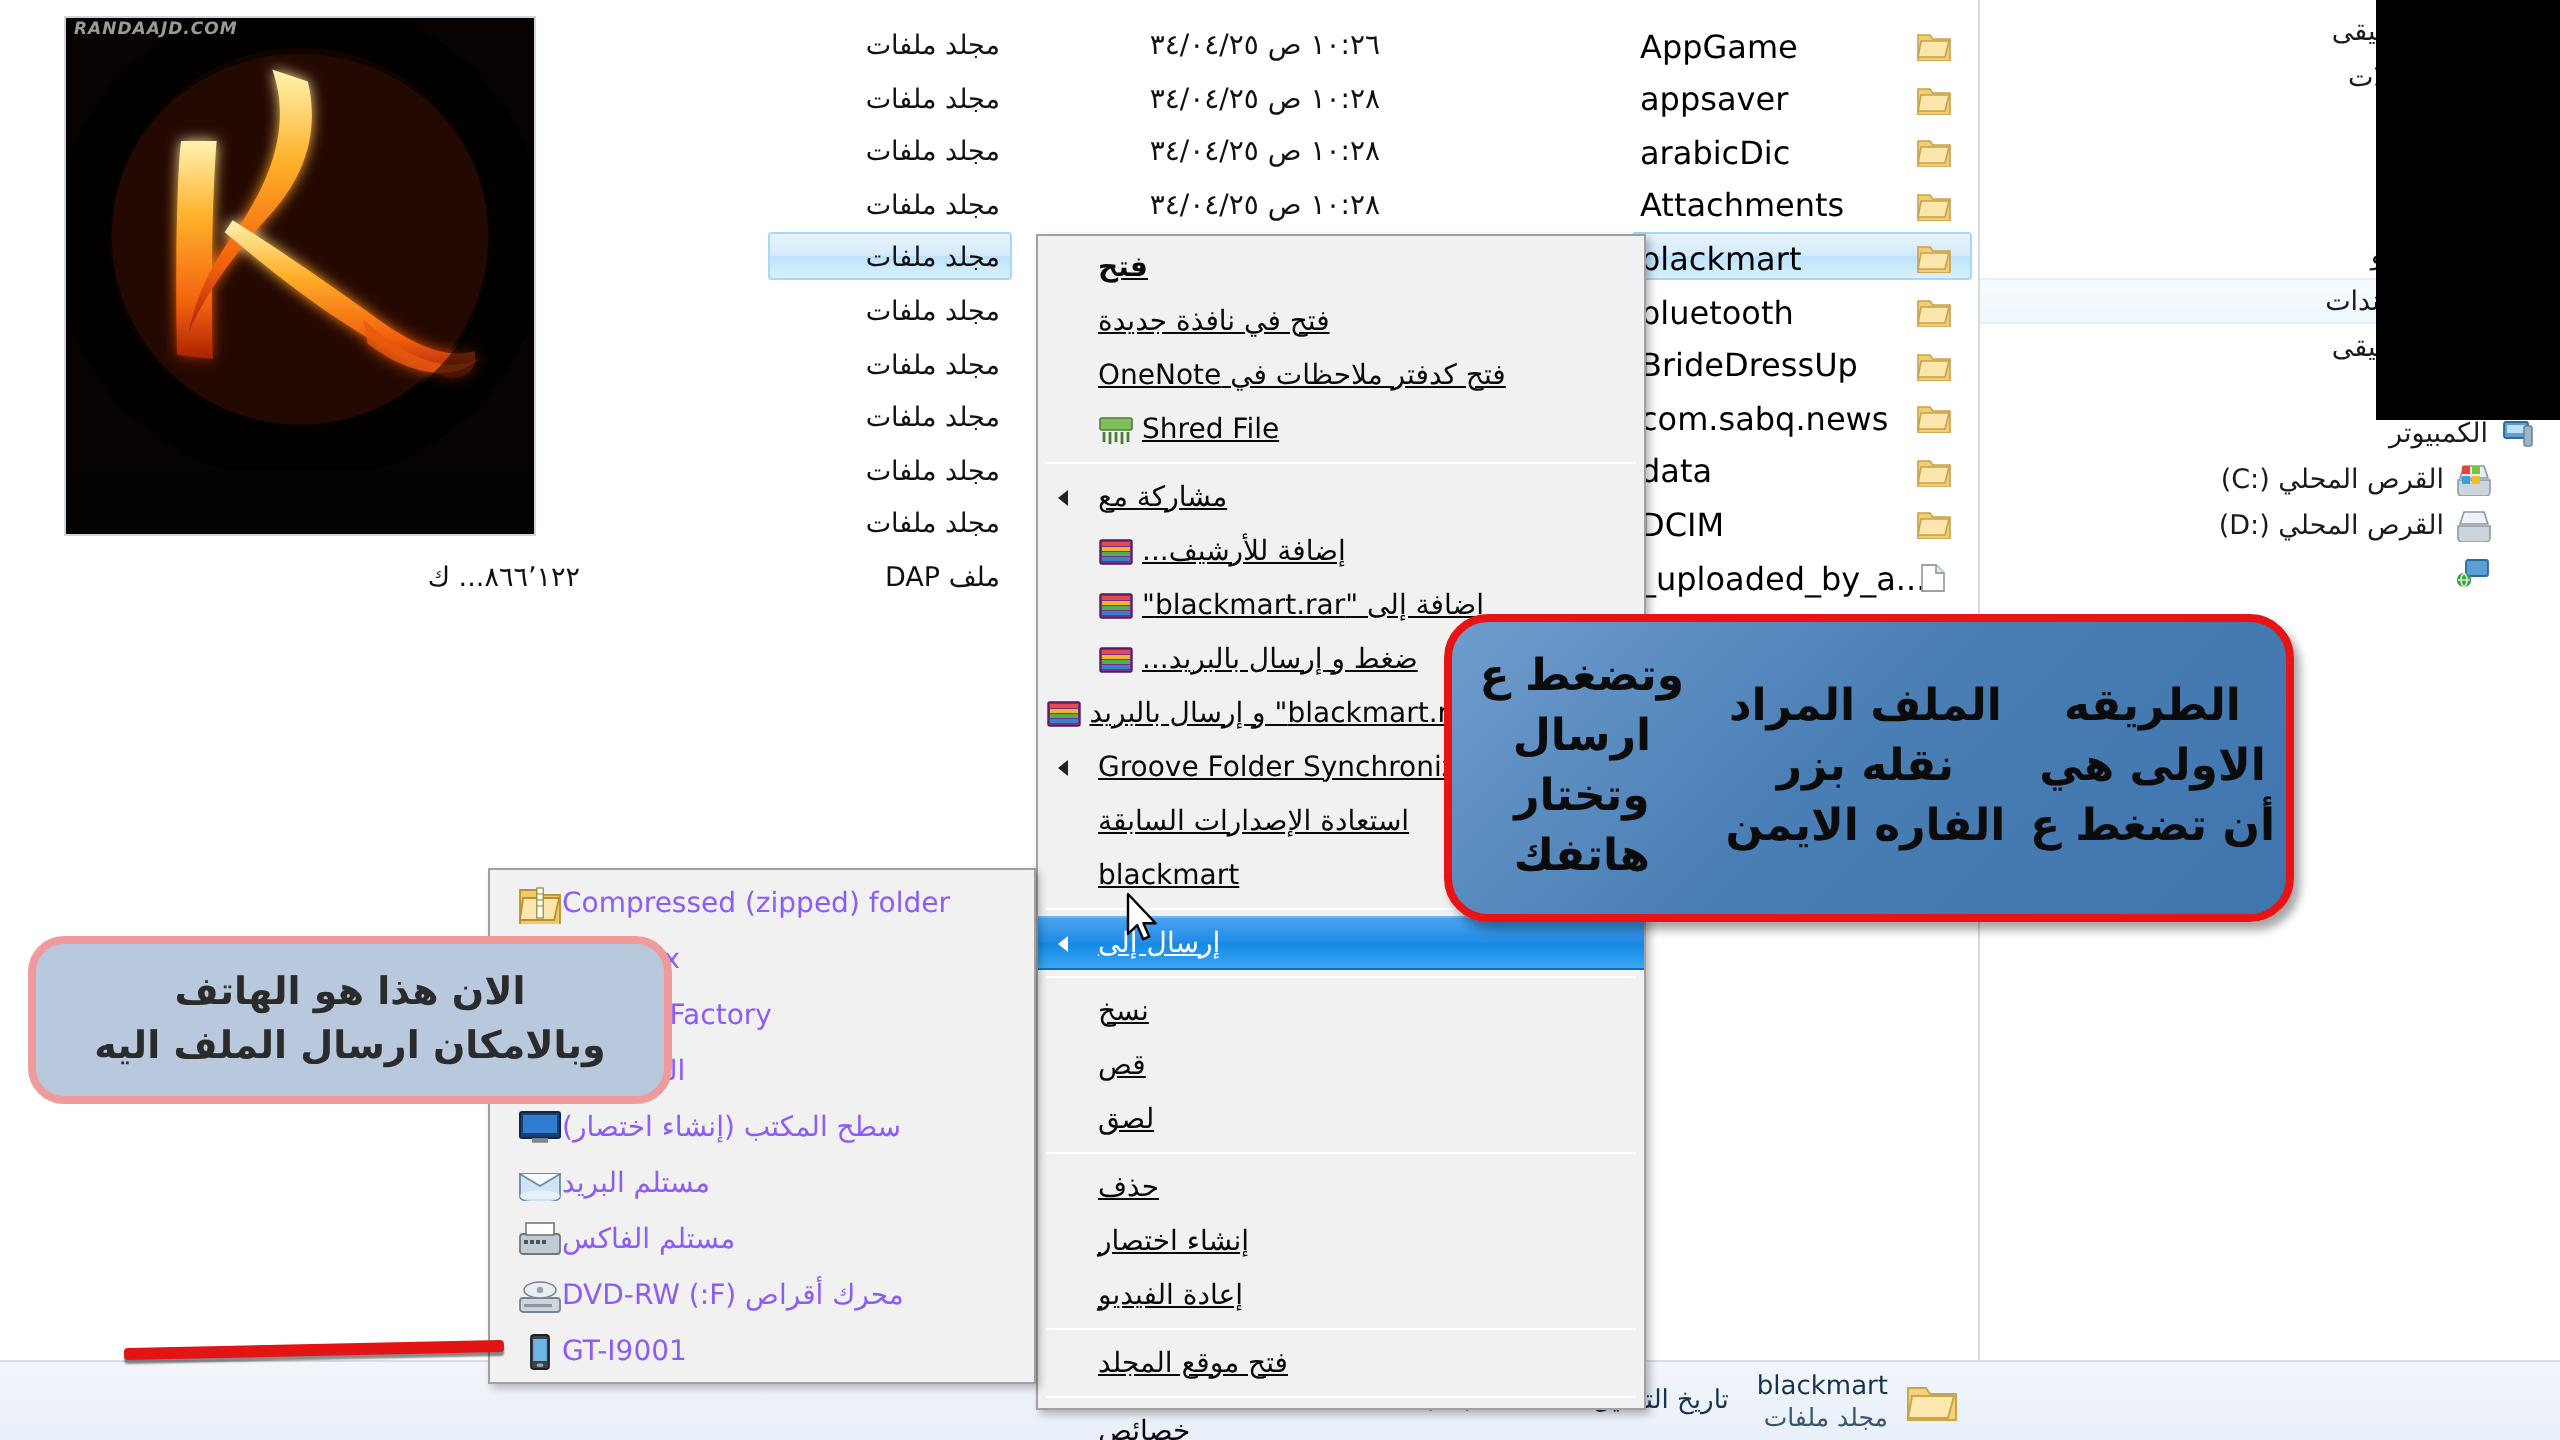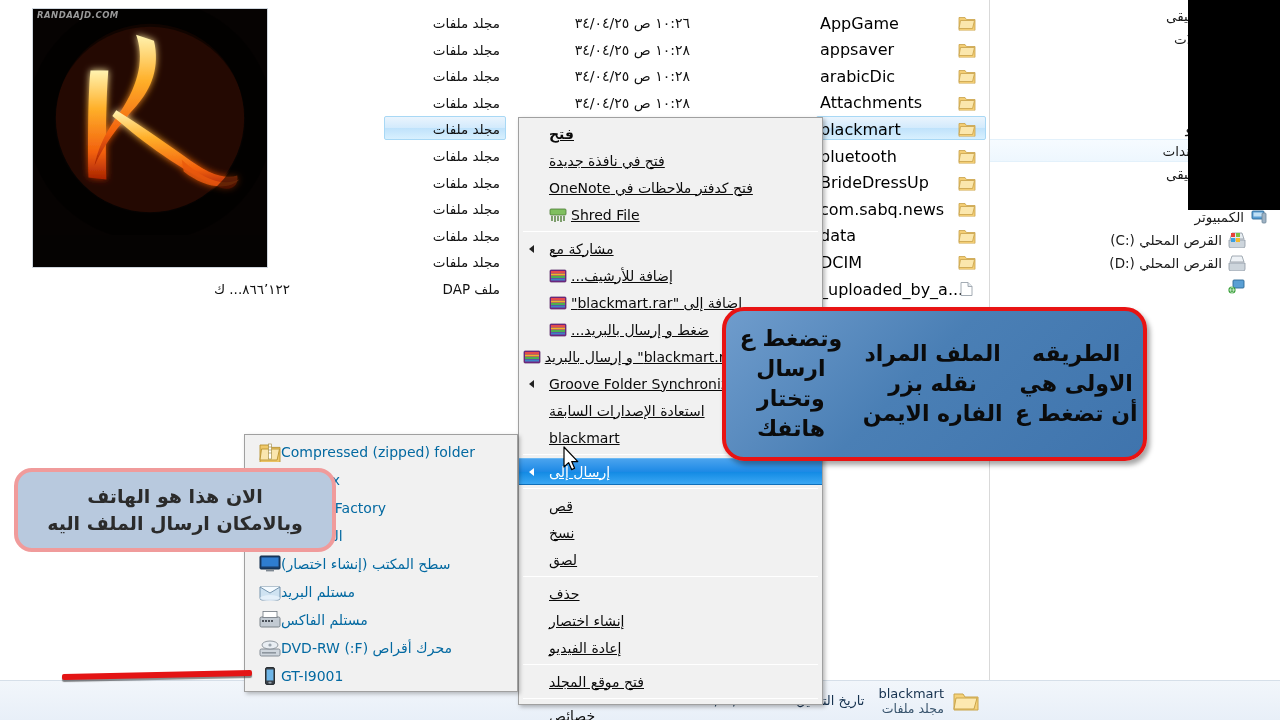--- a/index.html
+++ b/index.html
@@ -251,21 +251,21 @@
     direction: rtl;
     padding: 3px 0;
   }
   .sub-item {
     height: 28px;
     display: flex;
     align-items: center;
     padding-right: 0;
     padding-left: 14px;
     font-size: 14px;
-    color: #0369a1;
+    color: #8b5cf6;
     white-space: nowrap;
   }
   .sub-item .lbl { margin-right: auto; padding-right: 8px; }
   .sub-item .ico { width: 22px; height: 20px; position: relative; flex: 0 0 auto; }
 
   
   .ic { position: absolute; inset: 0; }
 
   
   .callout-blue {
@@ -760,24 +760,24 @@
       <div class="ctx-item">
         <span class="lbl">blackmart</span>
       </div>
       <div class="ctx-sep"></div>
       <div class="ctx-item hl">
         <span class="arrow"></span>
         <span class="lbl">إرسال إلى</span>
       </div>
       <div class="ctx-sep"></div>
       <div class="ctx-item">
+        <span class="lbl">نسخ</span>
+      </div>
+      <div class="ctx-item">
         <span class="lbl">قص</span>
-      </div>
-      <div class="ctx-item">
-        <span class="lbl">نسخ</span>
       </div>
       <div class="ctx-item">
         <span class="lbl">لصق</span>
       </div>
       <div class="ctx-sep"></div>
       <div class="ctx-item">
         <span class="lbl">حذف</span>
       </div>
       <div class="ctx-item">
         <span class="lbl">إنشاء اختصار</span>

